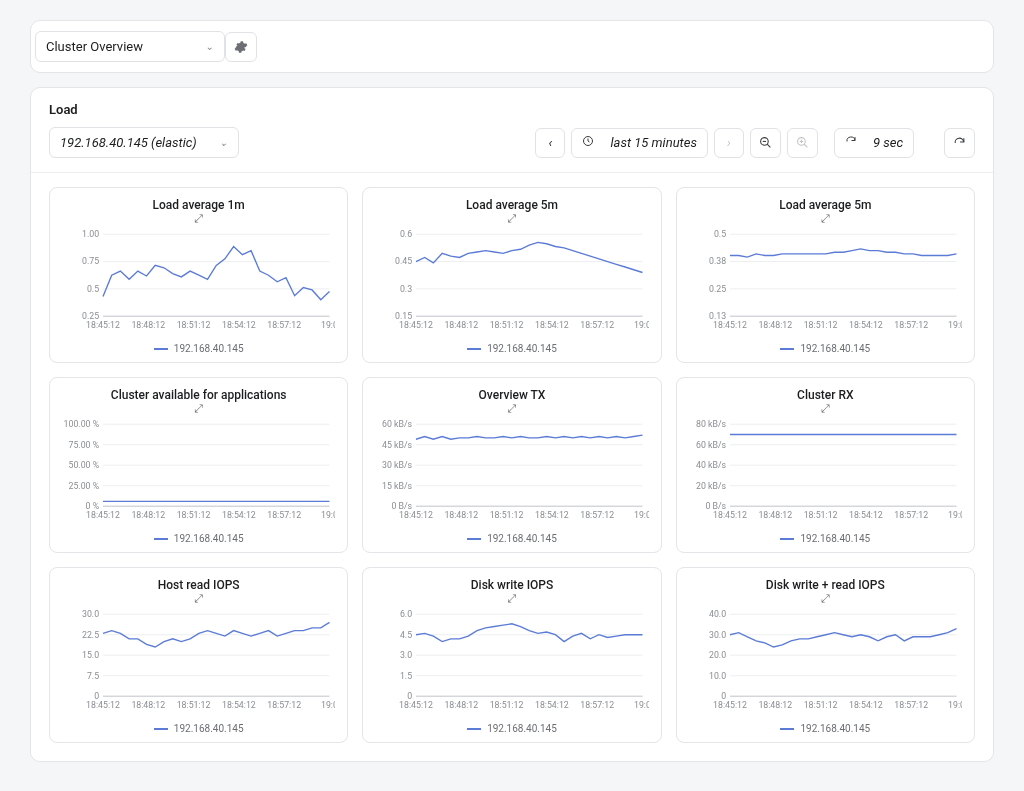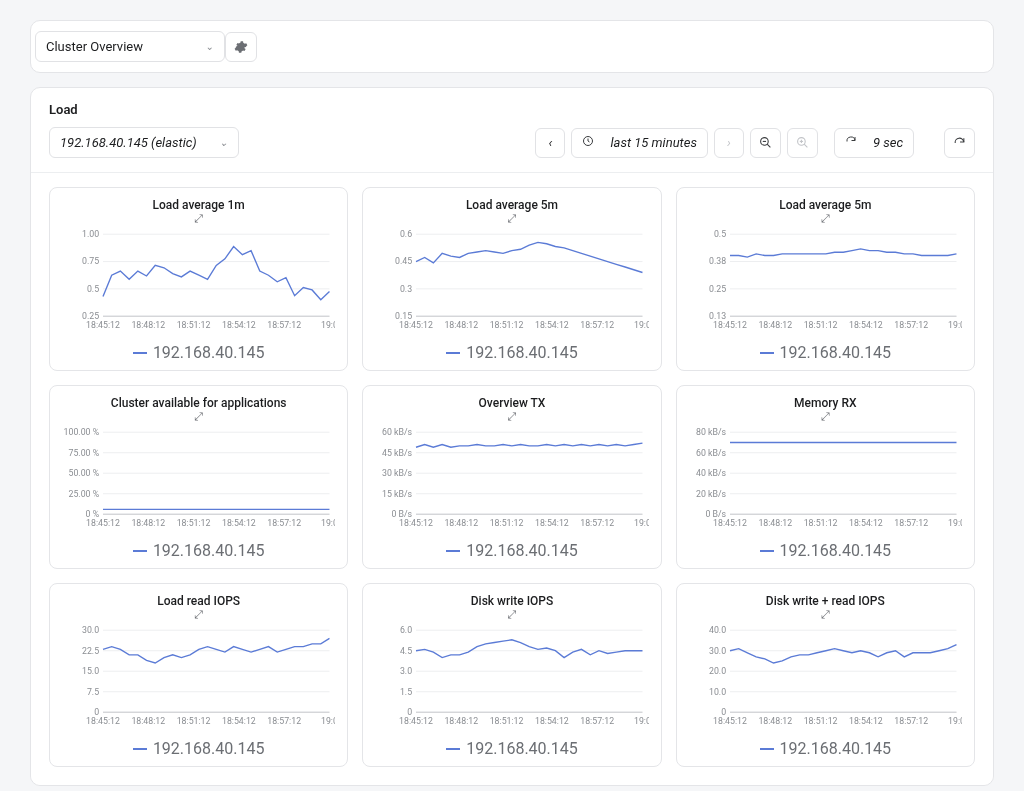--- a/index.html
+++ b/index.html
@@ -15,21 +15,21 @@
 .toolbar-row { display: flex; justify-content: space-between; align-items: center; padding: 0 18px 14px; font-style: italic; }
 .ctrl-group { display: flex; gap: 6px; align-items: center; }
 .ctrl-group .pill { display: inline-flex; gap: 16px; border: 1px solid #e1e2e5; border-radius: 6px; padding: 6px 10px; background: #fff; cursor: pointer; height: 30px; }
 .charts-area { background: #fff; padding: 14px 18px 18px; border-top: 1px solid #eceef0; border-radius: 0 0 10px 10px; }
 .grid3 { display: grid; grid-template-columns: repeat(3, 1fr); gap: 14px; }
 .chart-card { border: 1px solid #e4e5e8; border-radius: 8px; padding: 10px 12px 8px; }
 .chart-head { display: flex; justify-content: space-between; align-items: center; margin-bottom: 4px; flex-direction: column; }
 .chart-title { font-size: 12px; font-weight: 500; color: #1c1d1f; }
 .expand-ic { color: #6b6e73; cursor: pointer; font-size: 11px; }
 .chart-body { position: relative; height: 110px; }
-.legend { text-align: center; font-size: 16px; color: #6b6e73; margin-top: 4px; display: flex; justify-content: center; align-items: center; gap: 6px; }
+.legend { text-align: center; font-size: 10px; color: #6b6e73; margin-top: 4px; display: flex; justify-content: center; align-items: center; gap: 6px; }
 .legend .sw { display: inline-block; width: 14px; height: 2px; background: #5b7bd6; }
 .yaxis-label { font-size: 9px; fill: #8a8d92; }
 .xaxis-label { font-size: 9px; fill: #8a8d92; }
 .grid-line { stroke: #eceef0; stroke-width: 1; }
 .axis-line { stroke: #c8cacd; stroke-width: 1; }
 .data-line { stroke: #5b7bd6; stroke-width: 1.4; fill: none; }
 svg { display: block; }
 </style>
 </head>
 <body>
@@ -251,21 +251,21 @@
               <path d="M42.0 19.4 L50.9 16.6 L59.8 19.4 L68.8 16.6 L77.7 19.4 L86.6 18.0 L95.5 18.0 L104.5 16.6 L113.4 18.0 L122.3 18.0 L131.2 16.6 L140.2 18.0 L149.1 16.6 L158.0 18.0 L166.9 18.0 L175.8 16.6 L184.8 18.0 L193.7 16.6 L202.6 18.0 L211.5 16.6 L220.5 18.0 L229.4 16.6 L238.3 18.0 L247.2 16.6 L256.2 18.0 L265.1 16.6 L274.0 15.2 " class="data-line"></path>
             </svg>
           </div>
           <div class="legend">
             <span class="sw"></span>
             <span>192.168.40.145</span>
           </div>
         </div>
         <div class="chart-card">
           <div class="chart-head">
-            <div class="chart-title">Memory RX</div>
+            <div class="chart-title">Cluster RX</div>
             <div class="expand-ic">⤢</div>
           </div>
           <div class="chart-body">
             <svg viewBox="0 0 280 110" width="100%" height="100%">
               <line x1="42" x2="274" y1="88" y2="88" class="grid-line"></line>
               <text x="38" y="91" text-anchor="end" class="yaxis-label">0 B/s</text>
               <line x1="42" x2="274" y1="67" y2="67" class="grid-line"></line>
               <text x="38" y="70" text-anchor="end" class="yaxis-label">20 kB/s</text>
               <line x1="42" x2="274" y1="46" y2="46" class="grid-line"></line>
               <text x="38" y="49" text-anchor="end" class="yaxis-label">40 kB/s</text>
@@ -283,21 +283,21 @@
               <path d="M42.0 14.5 L50.9 14.5 L59.8 14.5 L68.8 14.5 L77.7 14.5 L86.6 14.5 L95.5 14.5 L104.5 14.5 L113.4 14.5 L122.3 14.5 L131.2 14.5 L140.2 14.5 L149.1 14.5 L158.0 14.5 L166.9 14.5 L175.8 14.5 L184.8 14.5 L193.7 14.5 L202.6 14.5 L211.5 14.5 L220.5 14.5 L229.4 14.5 L238.3 14.5 L247.2 14.5 L256.2 14.5 L265.1 14.5 L274.0 14.5 " class="data-line"></path>
             </svg>
           </div>
           <div class="legend">
             <span class="sw"></span>
             <span>192.168.40.145</span>
           </div>
         </div>
         <div class="chart-card">
           <div class="chart-head">
-            <div class="chart-title">Load read IOPS</div>
+            <div class="chart-title">Host read IOPS</div>
             <div class="expand-ic">⤢</div>
           </div>
           <div class="chart-body">
             <svg viewBox="0 0 280 110" width="100%" height="100%">
               <line x1="42" x2="274" y1="88" y2="88" class="grid-line"></line>
               <text x="38" y="91" text-anchor="end" class="yaxis-label">0</text>
               <line x1="42" x2="274" y1="67" y2="67" class="grid-line"></line>
               <text x="38" y="70" text-anchor="end" class="yaxis-label">7.5</text>
               <line x1="42" x2="274" y1="46" y2="46" class="grid-line"></line>
               <text x="38" y="49" text-anchor="end" class="yaxis-label">15.0</text>

